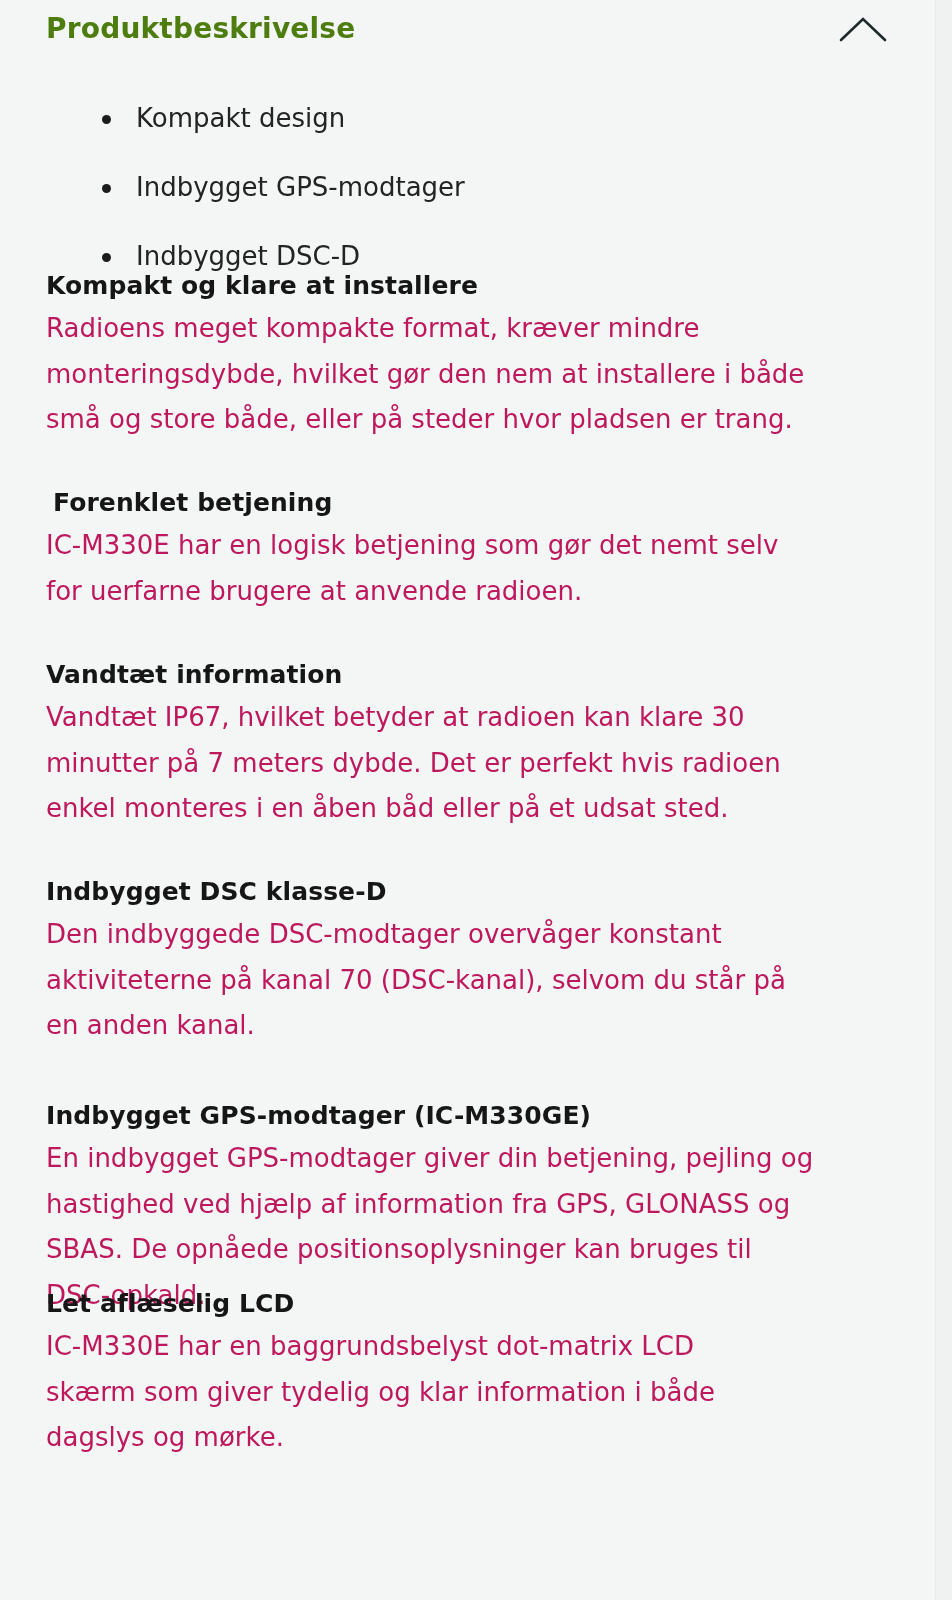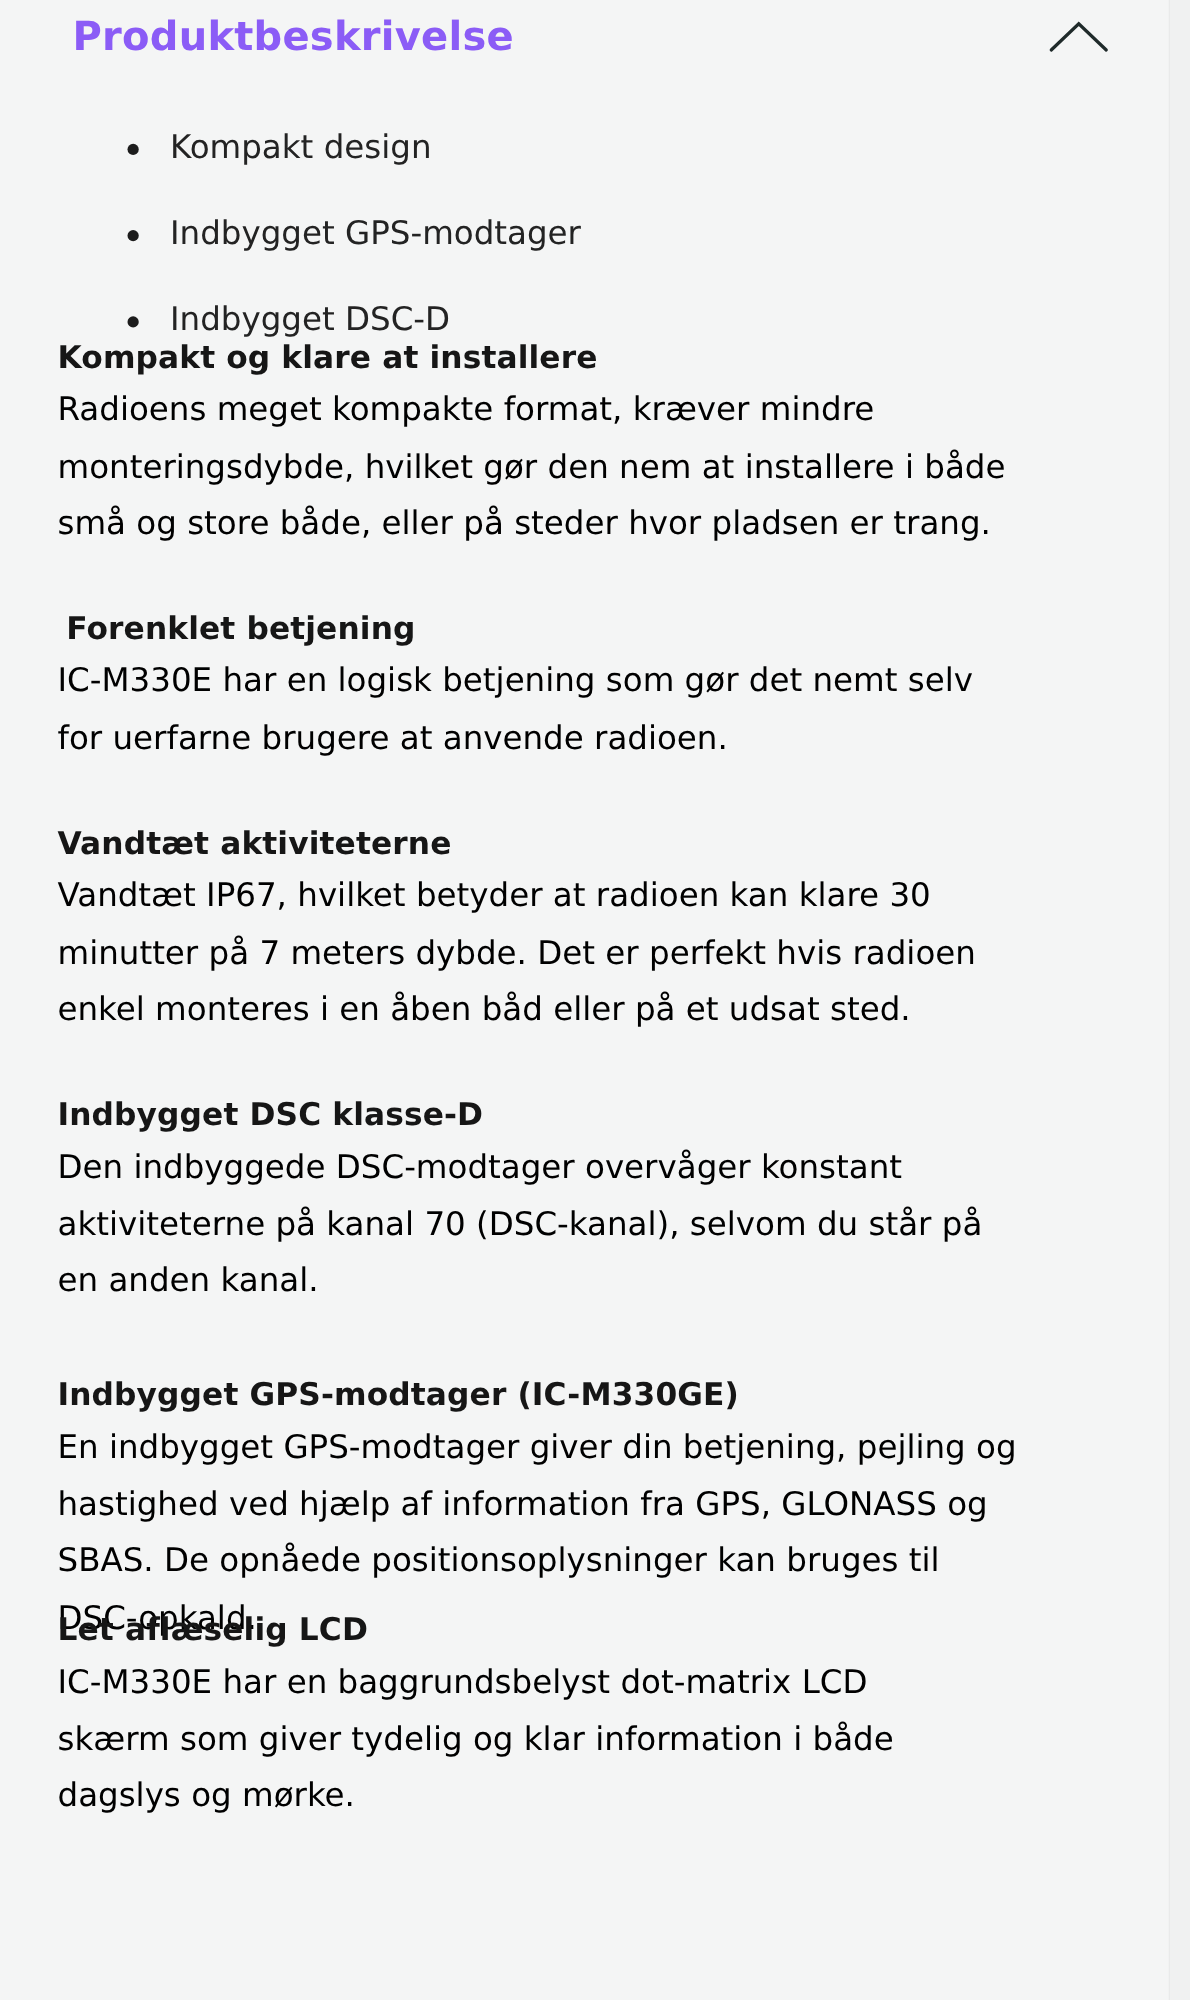--- a/index.html
+++ b/index.html
@@ -34,24 +34,24 @@
       display: flex;
       align-items: center;
       justify-content: space-between;
       height: 58px;
       padding: 0 46px 0 46px;
       box-sizing: border-box;
     }
     .accordion-title {
       font-family: "DejaVu Sans", sans-serif;
       font-weight: bold;
-      font-size: 32px;
+      font-size: 28px;
       letter-spacing: 0.2px;
-      color: #8b5cf6;
-      margin: 12px;
+      color: #4d7c0f;
+      margin: 0;
       line-height: 58px;
     }
     .chevron-up {
       width: 50px;
       height: 28px;
       display: block;
       margin-right: 2px;
     }
     .accordion-body {
       padding: 0 0 0 46px;
@@ -85,21 +85,21 @@
       font-weight: bold;
       font-size: 25px;
       line-height: 40px;
       color: #161616;
       margin: 0;
       letter-spacing: 0.1px;
     }
     .section-text {
       font-size: 26px;
       line-height: 45.5px;
-      color: #000000;
+      color: #be185d;
       margin: 0;
       width: 850px;
     }
     .sec-1 { position: absolute; top: 266px; left: 46px; }
     .sec-2 { position: absolute; top: 483px; left: 46px; }
     .sec-2 .section-heading { padding-left: 7px; }
     .sec-3 { position: absolute; top: 655px; left: 46px; }
     .sec-4 { position: absolute; top: 872px; left: 46px; }
     .sec-5 { position: absolute; top: 1096px; left: 46px; }
     .sec-6 { position: absolute; top: 1284px; left: 46px; }
@@ -137,21 +137,21 @@
 
 <div class="section sec-2">
   <h3 class="section-heading">Forenklet betjening</h3>
   <p class="section-text">
     <span>IC-M330E har en logisk betjening som gør det nemt selv</span><br>
     <span>for uerfarne brugere at anvende radioen.</span>
   </p>
 </div>
 
 <div class="section sec-3">
-  <h3 class="section-heading">Vandtæt aktiviteterne</h3>
+  <h3 class="section-heading">Vandtæt information</h3>
   <p class="section-text">
     <span>Vandtæt IP67, hvilket betyder at radioen kan klare 30</span><br>
     <span>minutter på 7 meters dybde. Det er perfekt hvis radioen</span><br>
     <span>enkel monteres i en åben båd eller på et udsat sted.</span>
   </p>
 </div>
 
 <div class="section sec-4">
   <h3 class="section-heading">Indbygget DSC klasse-D</h3>
   <p class="section-text">

